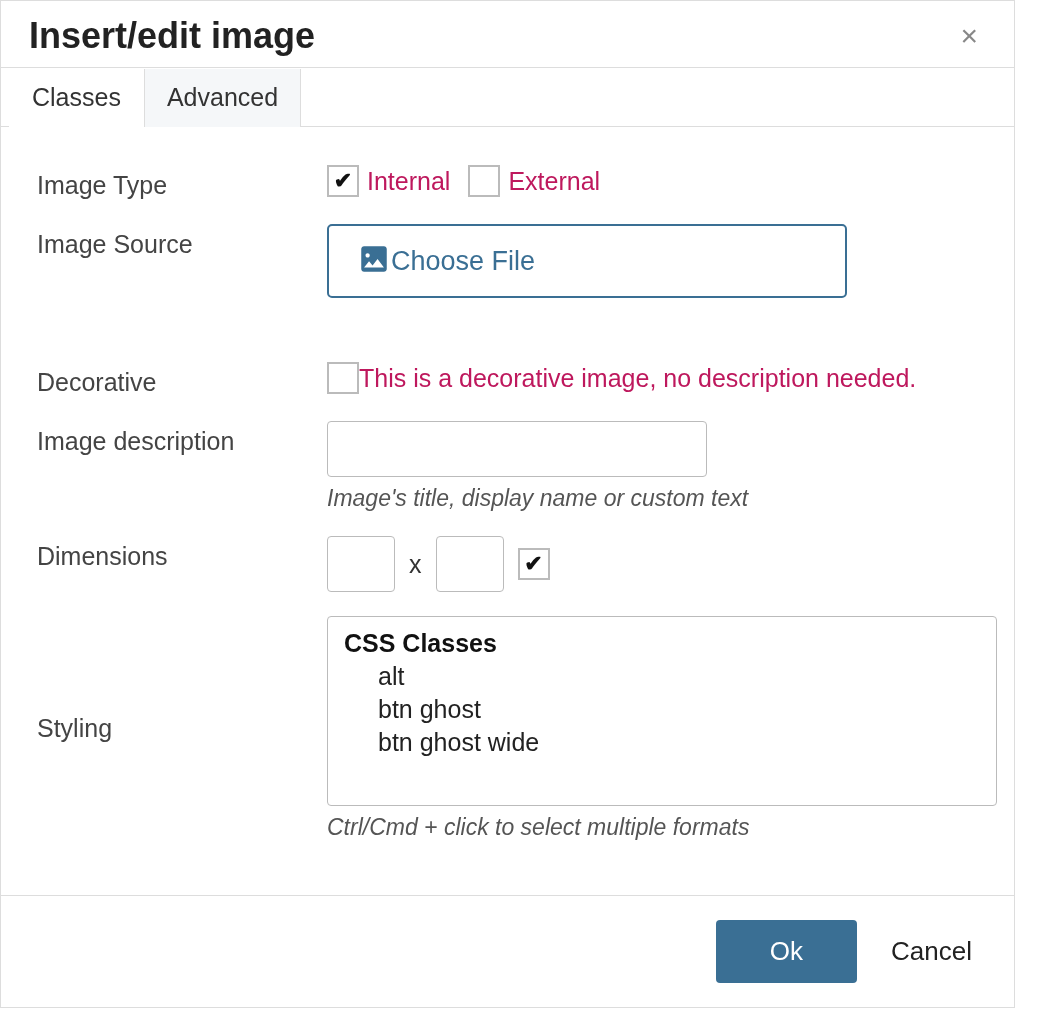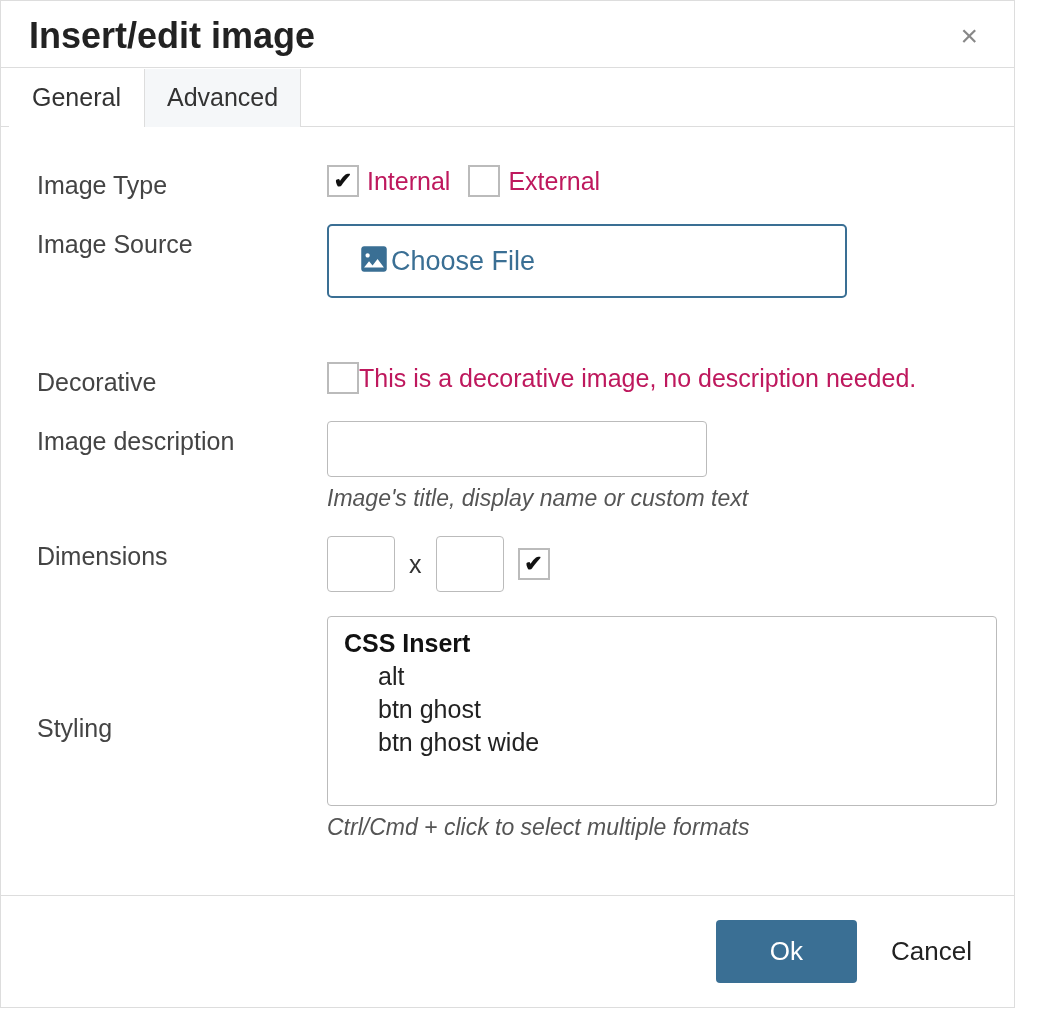--- a/index.html
+++ b/index.html
@@ -211,21 +211,21 @@
 <body>
 
 <div class="dialog">
 
   <div class="dialog-header">
     <div class="dialog-title">Insert/edit image</div>
     <div class="close-x">×</div>
   </div>
 
   <div class="tabs">
-    <div class="tab active">General</div>
+    <div class="tab active">Classes</div>
     <div class="tab inactive">Advanced</div>
   </div>
 
   <div class="body">
 
     <div class="row">
       <div class="label-col">Image Type</div>
       <div class="field-col">
         <div class="checkbox-line">
           <div class="cb-group">
@@ -283,21 +283,21 @@
           <input type="text" class="dim-input" value="" style="">
           <span class="cb checked"></span>
         </div>
       </div>
     </div>
 
     <div class="row styling-row">
       <div class="label-col">Styling</div>
       <div class="field-col">
         <div class="styling-box">
-          <div class="group-header">CSS Insert</div>
+          <div class="group-header">CSS Classes</div>
           <div class="option">alt</div>
           <div class="option">btn ghost</div>
           <div class="option">btn ghost wide</div>
         </div>
         <div class="hint">Ctrl/Cmd + click to select multiple formats</div>
       </div>
     </div>
 
   </div>
 

